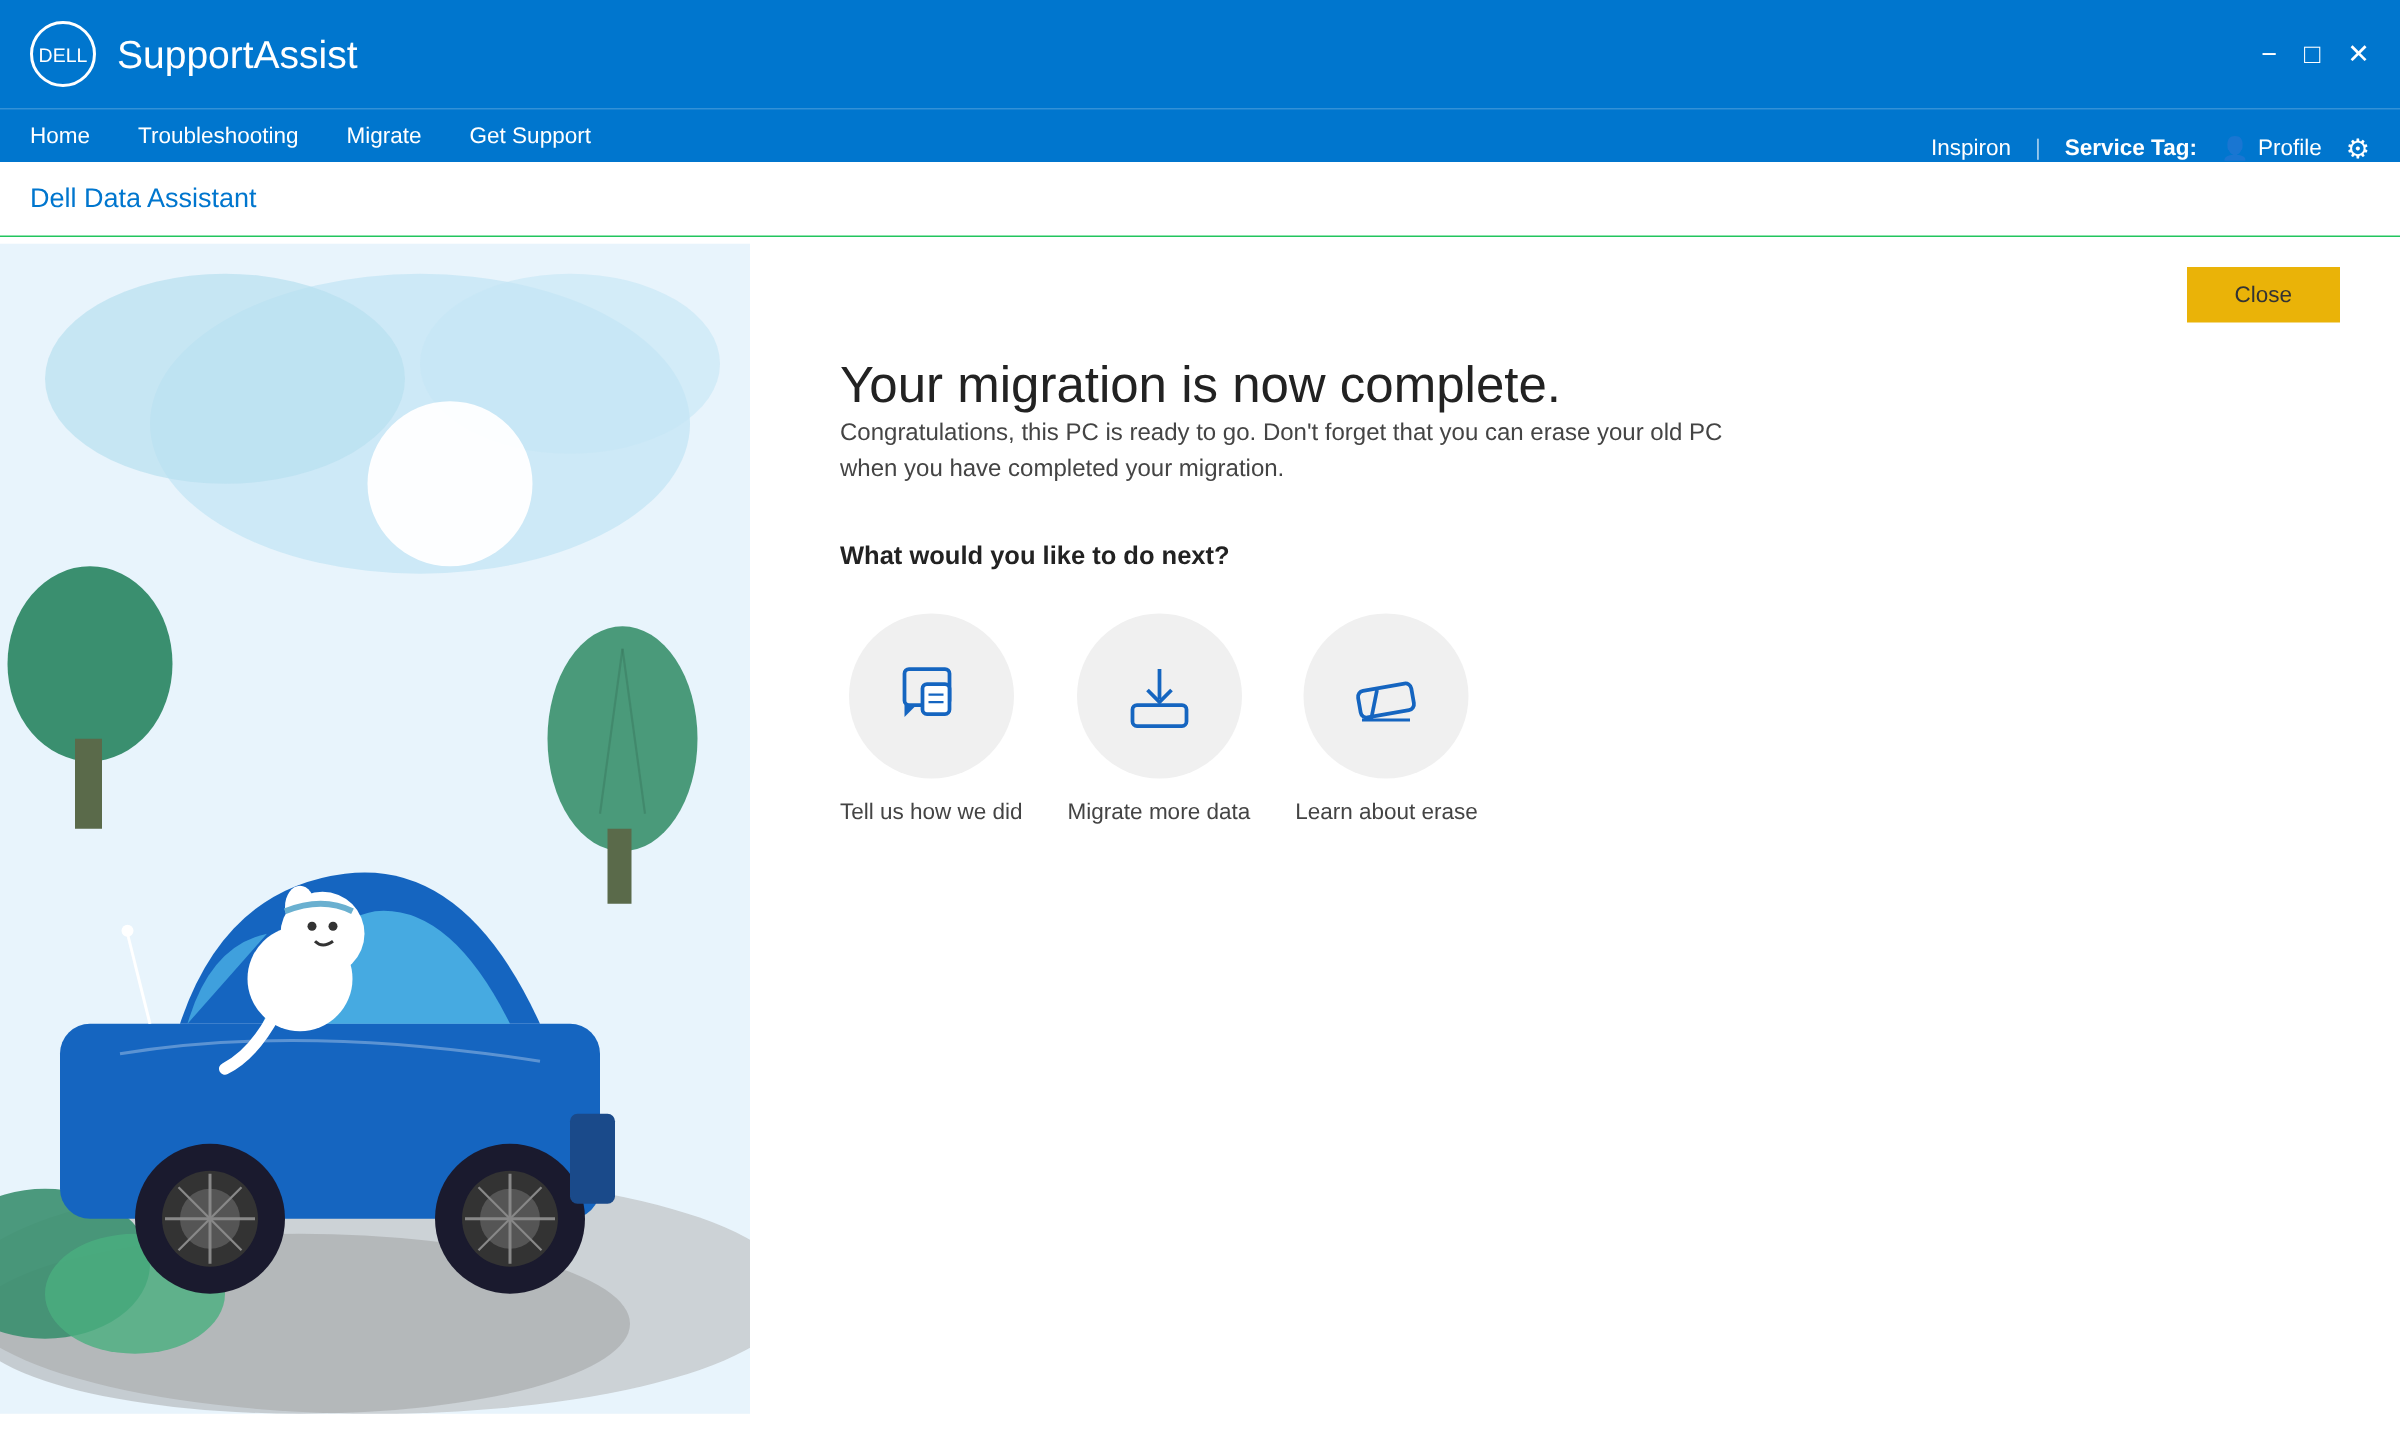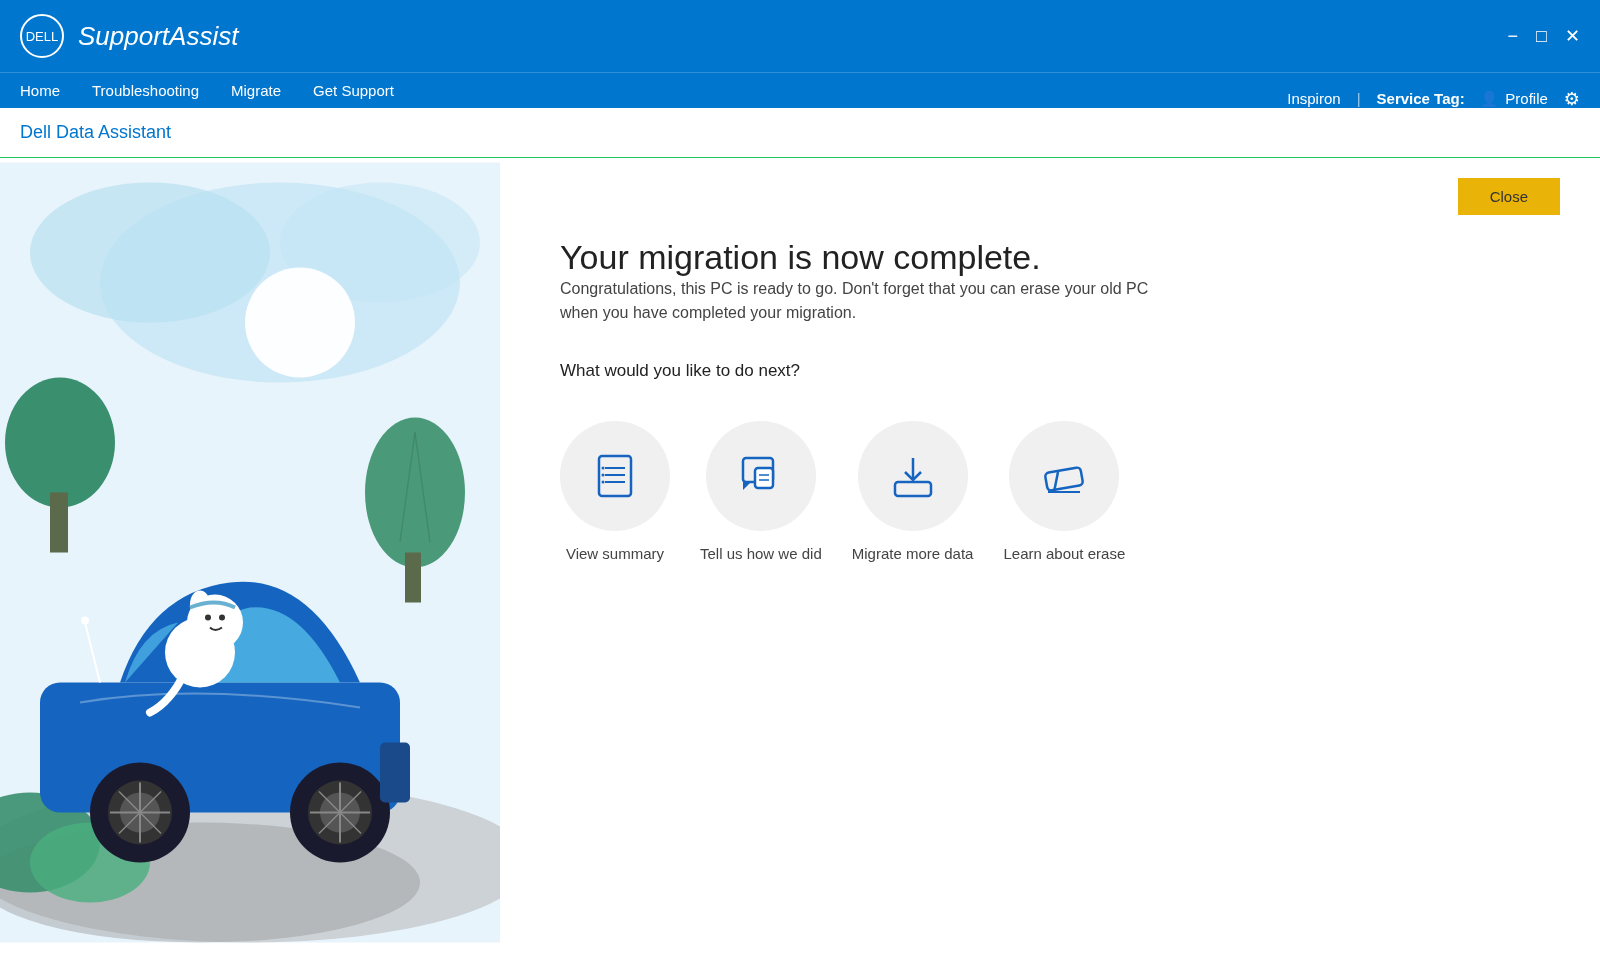--- a/index.html
+++ b/index.html
@@ -19,21 +19,20 @@
       border: 2px solid white;
       border-radius: 50%;
       display: flex; align-items: center; justify-content: center;
       font-size: 13px; font-weight: normal; color: white;
       margin-right: 14px;
       flex-shrink: 0;
     }
     .app-title {
       font-size: 26px; font-weight: 400; color: white;
       flex: 1;
-      font-style: italic;
     }
     .window-controls {
       display: flex; gap: 18px; align-items: center;
     }
     .window-control {
       color: white; font-size: 18px; cursor: pointer; background: none; border: none; line-height: 1;
     }
 
     
     .nav-bar {
@@ -135,23 +134,23 @@
     .migration-desc {
       font-size: 16px;
       color: #444;
       line-height: 1.5;
       max-width: 620px;
       margin-bottom: 36px;
     }
 
     .next-label {
       font-size: 17px;
-      font-weight: 400;
+      font-weight: 700;
       color: #222;
-      margin-bottom: 40px;
+      margin-bottom: 28px;
     }
 
     .action-buttons {
       display: flex;
       gap: 30px;
     }
 
     .action-btn {
       display: flex;
       flex-direction: column;
@@ -301,34 +300,20 @@
     <button class="close-btn">Close</button>
 
     <h1 class="migration-title">Your migration is now complete.</h1>
 
     <p class="migration-desc">Congratulations, this PC is ready to go. Don't forget that you can erase your old PC when you have completed your migration.</p>
 
     <p class="next-label">What would you like to do next?</p>
 
     <div class="action-buttons">
 
-      <button class="action-btn">
-        <div class="action-circle">
-          <svg viewBox="0 0 52 52" fill="none" xmlns="http://www.w3.org/2000/svg">
-            <rect x="10" y="6" width="32" height="40" rx="3" stroke="#1565C0" stroke-width="2.5" fill="none"></rect>
-            <line x1="16" y1="18" x2="36" y2="18" stroke="#1565C0" stroke-width="2"></line>
-            <line x1="16" y1="25" x2="36" y2="25" stroke="#1565C0" stroke-width="2"></line>
-            <line x1="16" y1="32" x2="36" y2="32" stroke="#1565C0" stroke-width="2"></line>
-            <circle cx="14" cy="18" r="1.5" fill="#1565C0"></circle>
-            <circle cx="14" cy="25" r="1.5" fill="#1565C0"></circle>
-            <circle cx="14" cy="32" r="1.5" fill="#1565C0"></circle>
-          </svg>
-        </div>
-        <span class="action-label">View summary</span>
-      </button>
 
       <button class="action-btn">
         <div class="action-circle">
           <svg viewBox="0 0 52 52" fill="none" xmlns="http://www.w3.org/2000/svg">
             <rect x="8" y="8" width="30" height="24" rx="3" stroke="#1565C0" stroke-width="2.5" fill="none"></rect>
             <path d="M8,32 L8,40 L16,32" fill="#1565C0"></path>
             <rect x="20" y="18" width="18" height="20" rx="3" stroke="#1565C0" stroke-width="2.5" fill="white"></rect>
             <line x1="24" y1="25" x2="34" y2="25" stroke="#1565C0" stroke-width="1.5"></line>
             <line x1="24" y1="30" x2="34" y2="30" stroke="#1565C0" stroke-width="1.5"></line>
           </svg>

